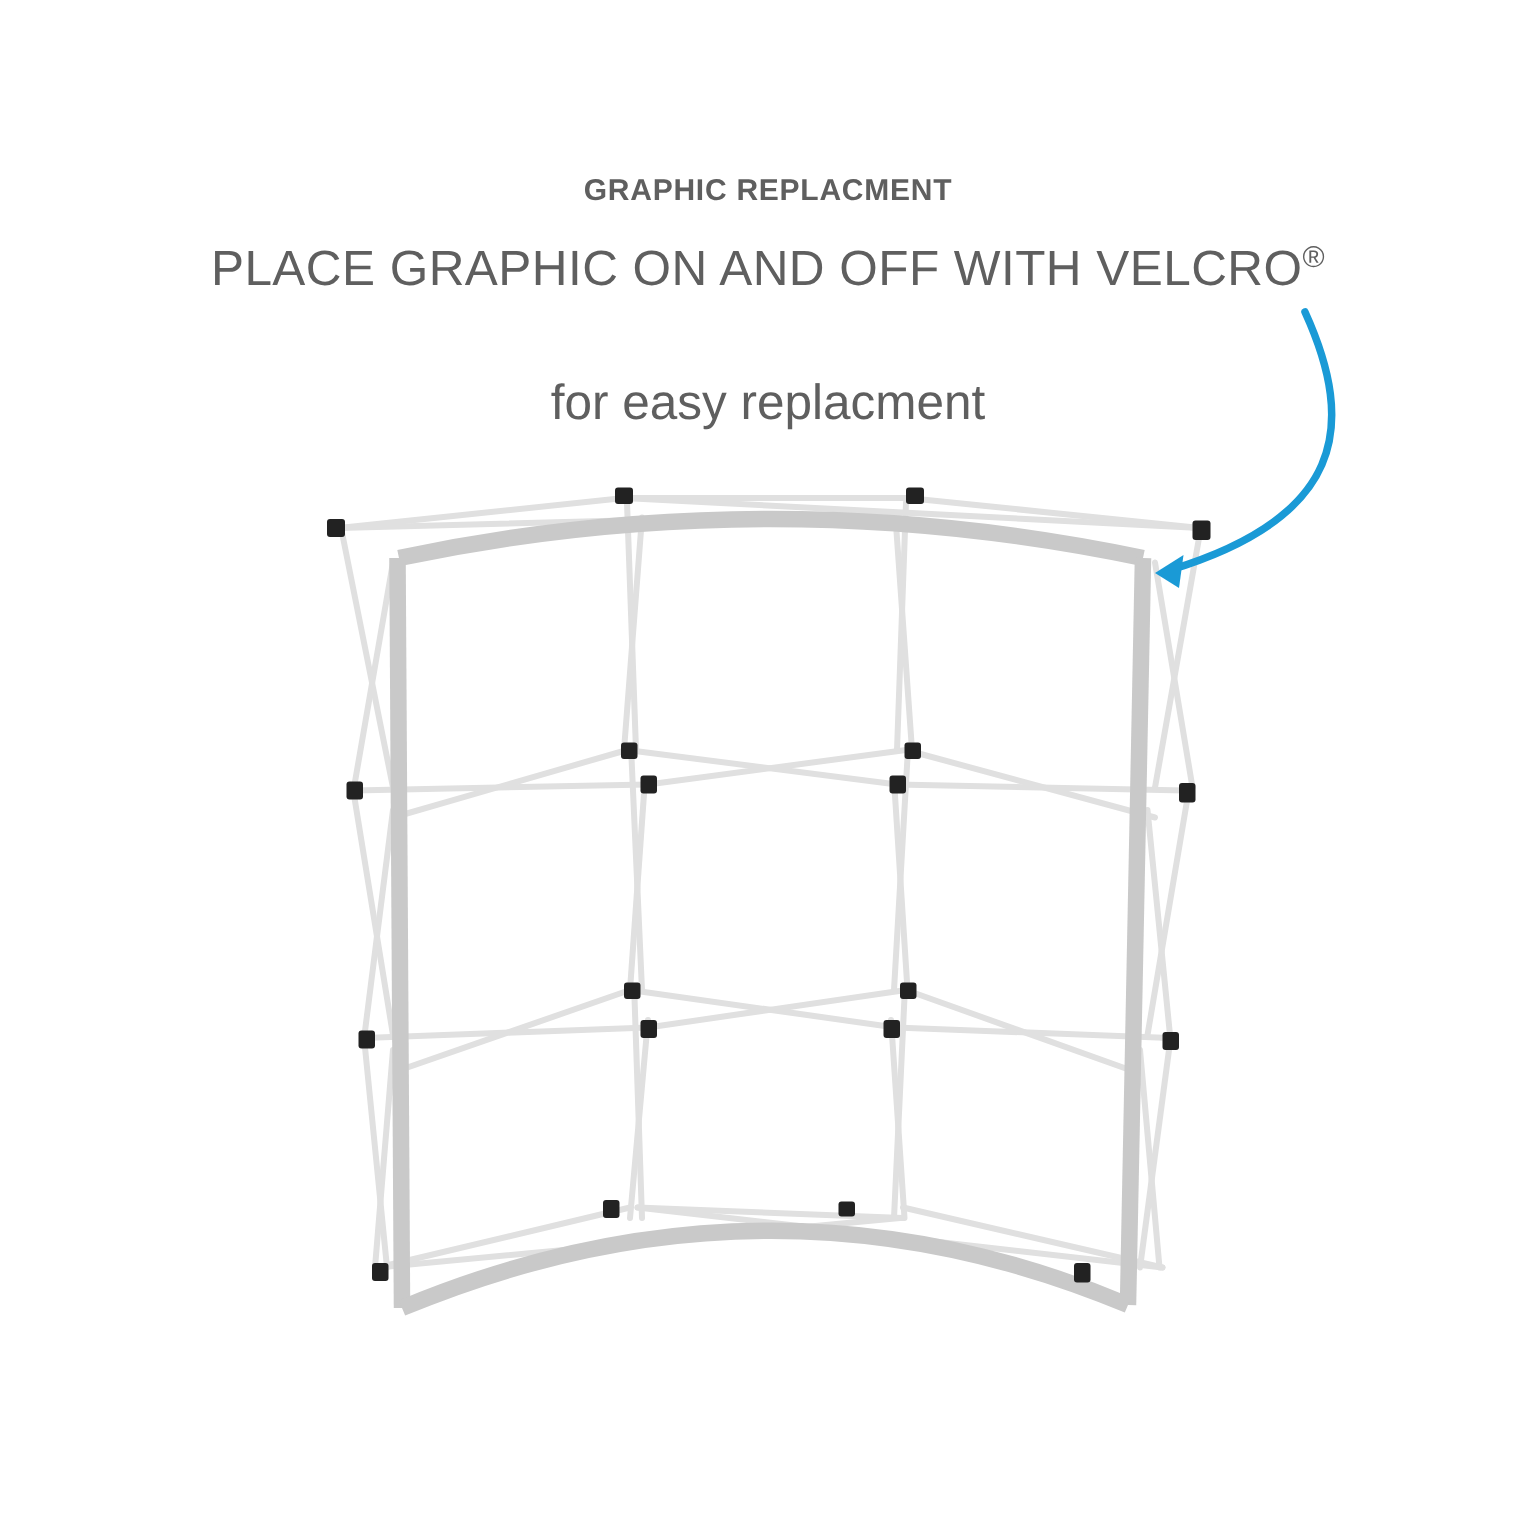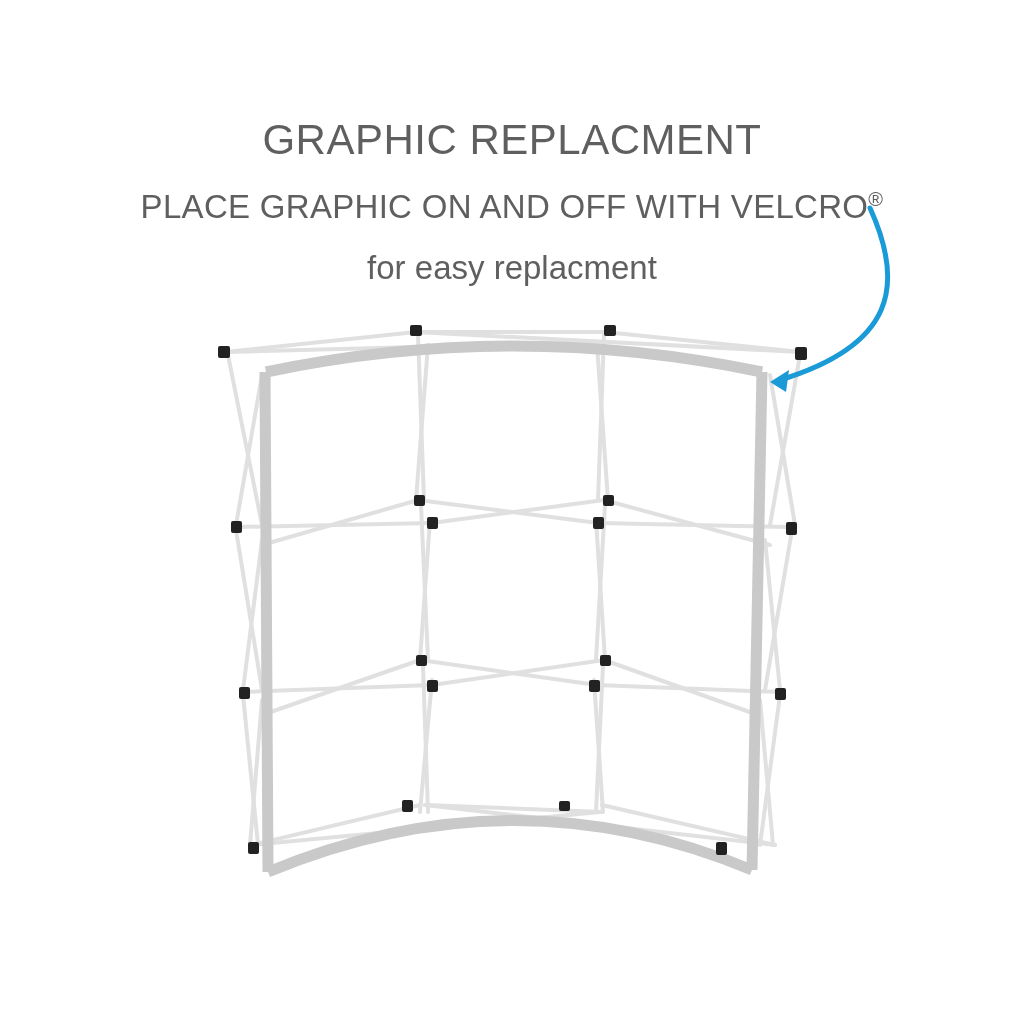--- a/index.html
+++ b/index.html
@@ -1,19 +1,19 @@
 <!DOCTYPE html>
 <html><head>
   <meta charset="utf-8">
   <style>
     html, body { margin: 0; padding: 0; background: #ffffff; }
     body { width: 1024px; height: 1024px; position: relative; overflow: hidden; font-family: "Liberation Sans", sans-serif; }
     .caption { position: absolute; left: 0; width: 1024px; text-align: center; color: #5f5f5f; }
-    .title { top: 116px; font-size: 42px; font-weight: normal; letter-spacing: 0.5px; }
-    .subtitle { top: 160px; font-size: 33px; font-weight: normal; letter-spacing: 0.3px; margin-top: 28px; }
+    .title { top: 116px; font-size: 20px; font-weight: bold; letter-spacing: 0.5px; }
+    .subtitle { top: 160px; font-size: 33px; font-weight: normal; letter-spacing: 0.3px; }
     .subtitle sup { font-size: 20px; vertical-align: 12px; }
     .note { top: 203px; font-size: 33px; font-weight: normal; margin-top: 46px; }
     svg.scene { position: absolute; left: 0; top: 0; }
   </style>
 </head>
 <body>
 
 <div class="caption title">GRAPHIC REPLACMENT</div>
 <div class="caption subtitle"><span>PLACE GRAPHIC ON AND OFF  WITH VELCRO</span><sup>®</sup></div>
 <div class="caption note">for easy replacment</div>

